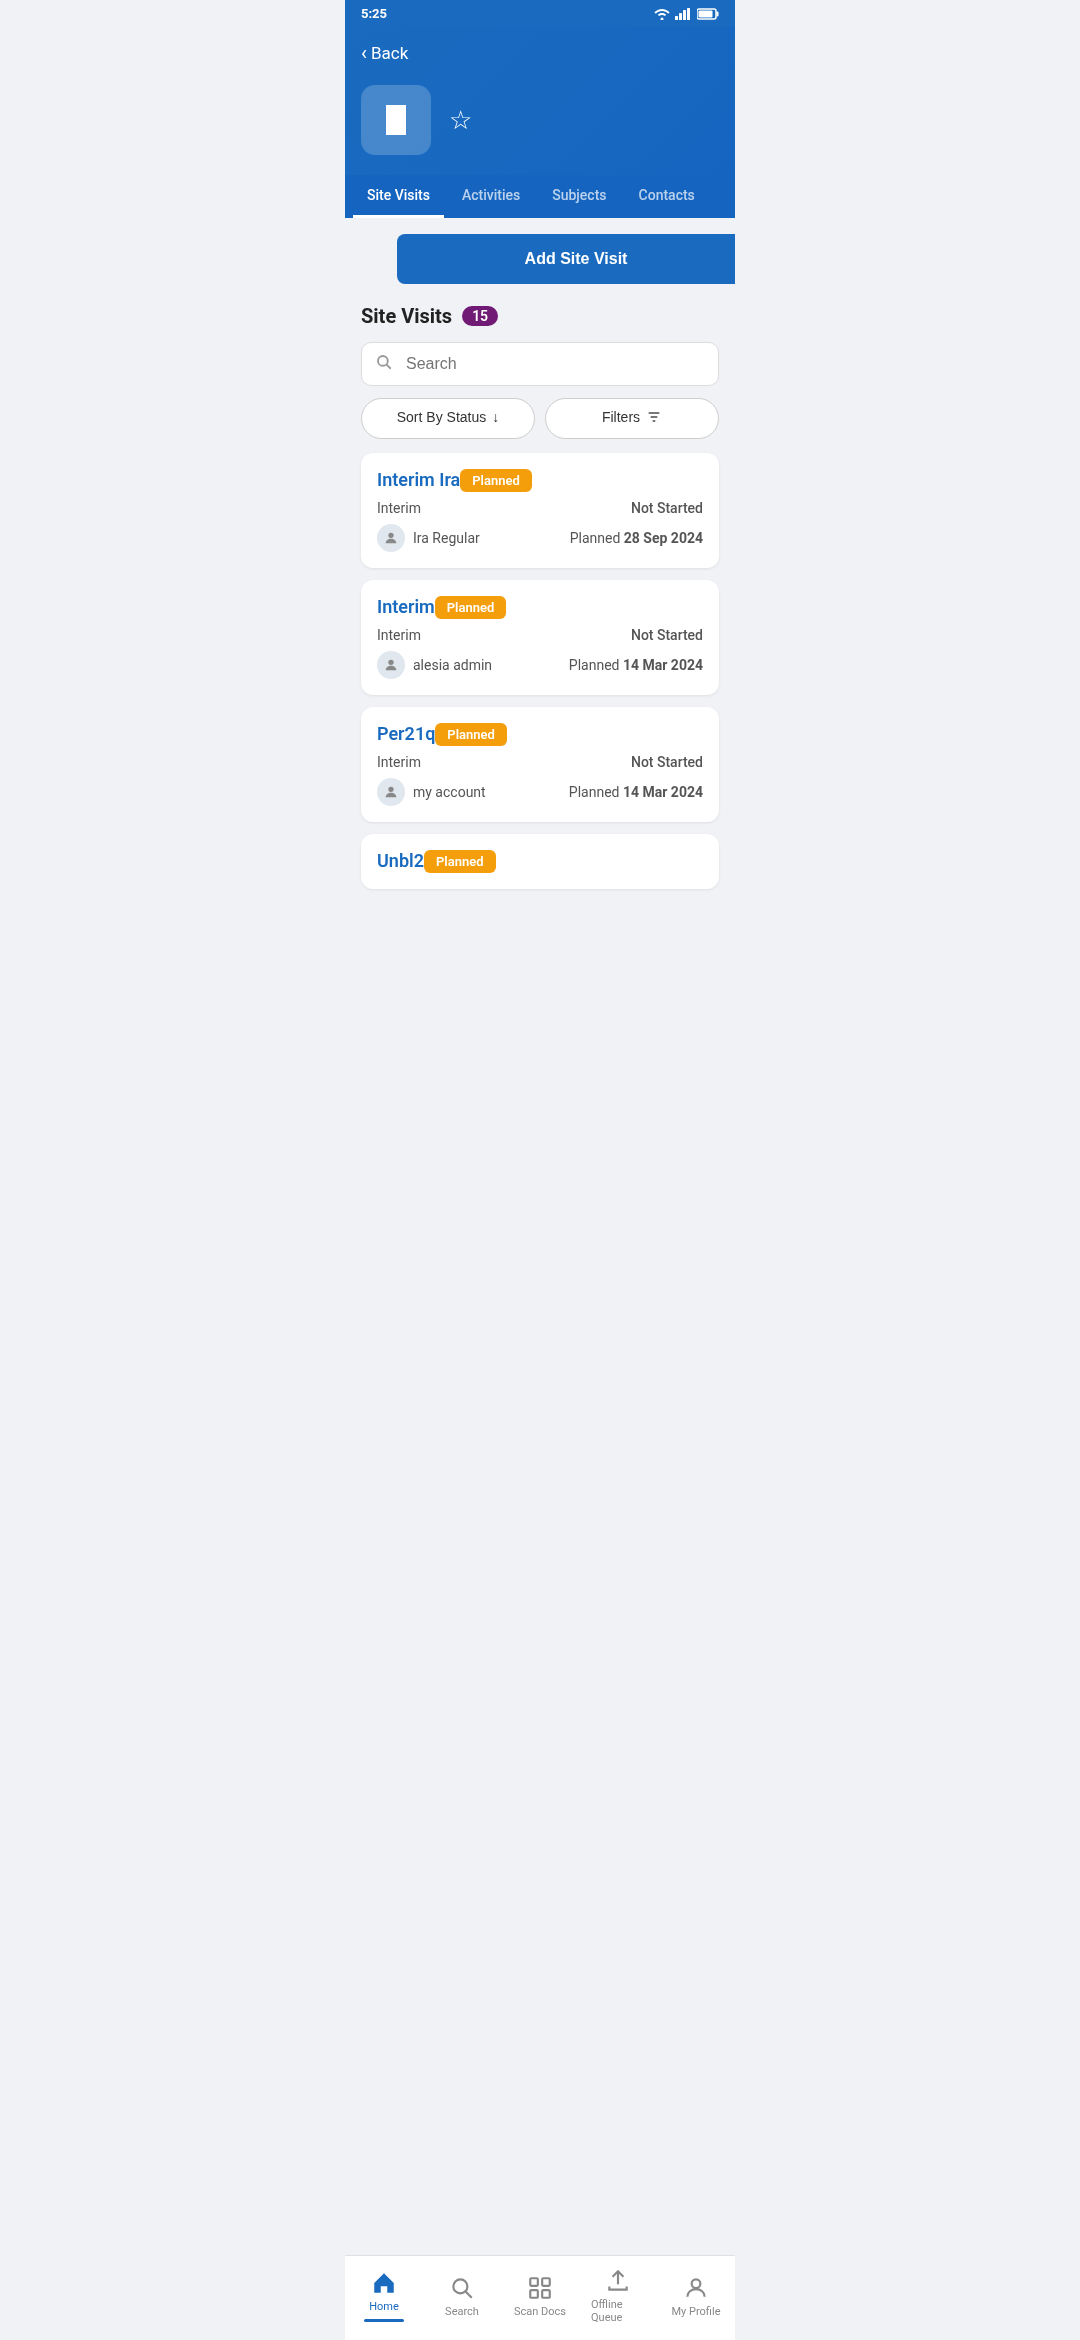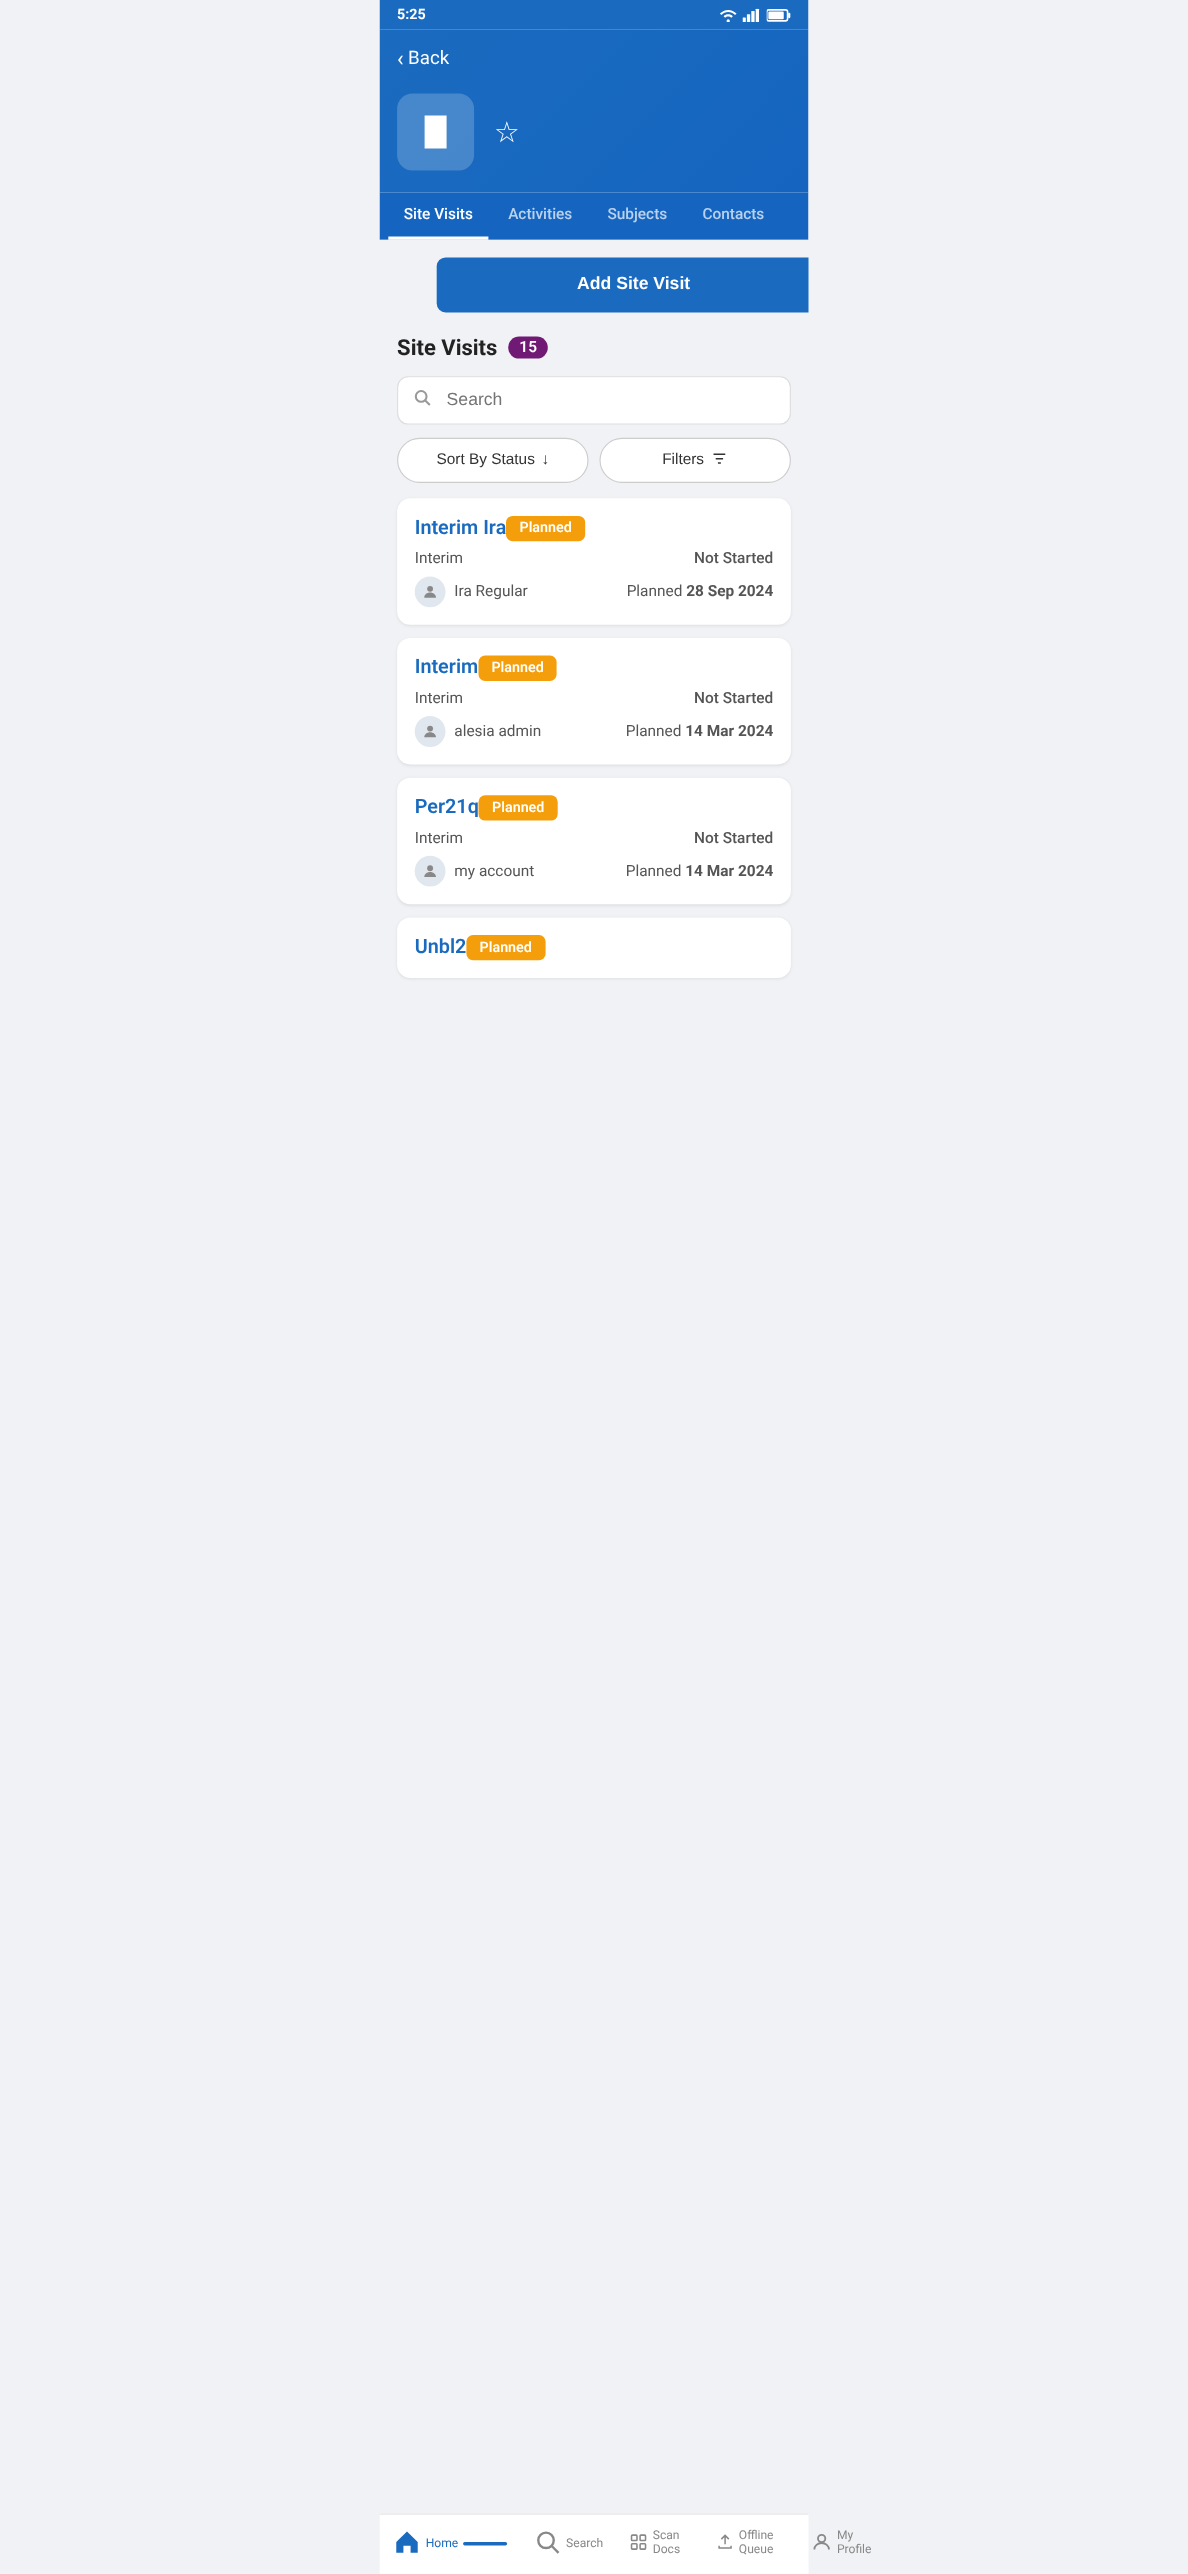--- a/index.html
+++ b/index.html
@@ -320,21 +320,21 @@
       border-top: 1px solid #e0e0e0;
       display: flex;
       justify-content: space-around;
       align-items: center;
       padding: 8px 0 12px;
       z-index: 100;
     }
 
     .nav-item {
       display: flex;
-      flex-direction: row;
+      flex-direction: column;
       align-items: center;
       gap: 4px;
       cursor: pointer;
       padding: 4px 12px;
       flex: 1;
     }
 
     .nav-icon {
       font-size: 24px;
       color: #888;

